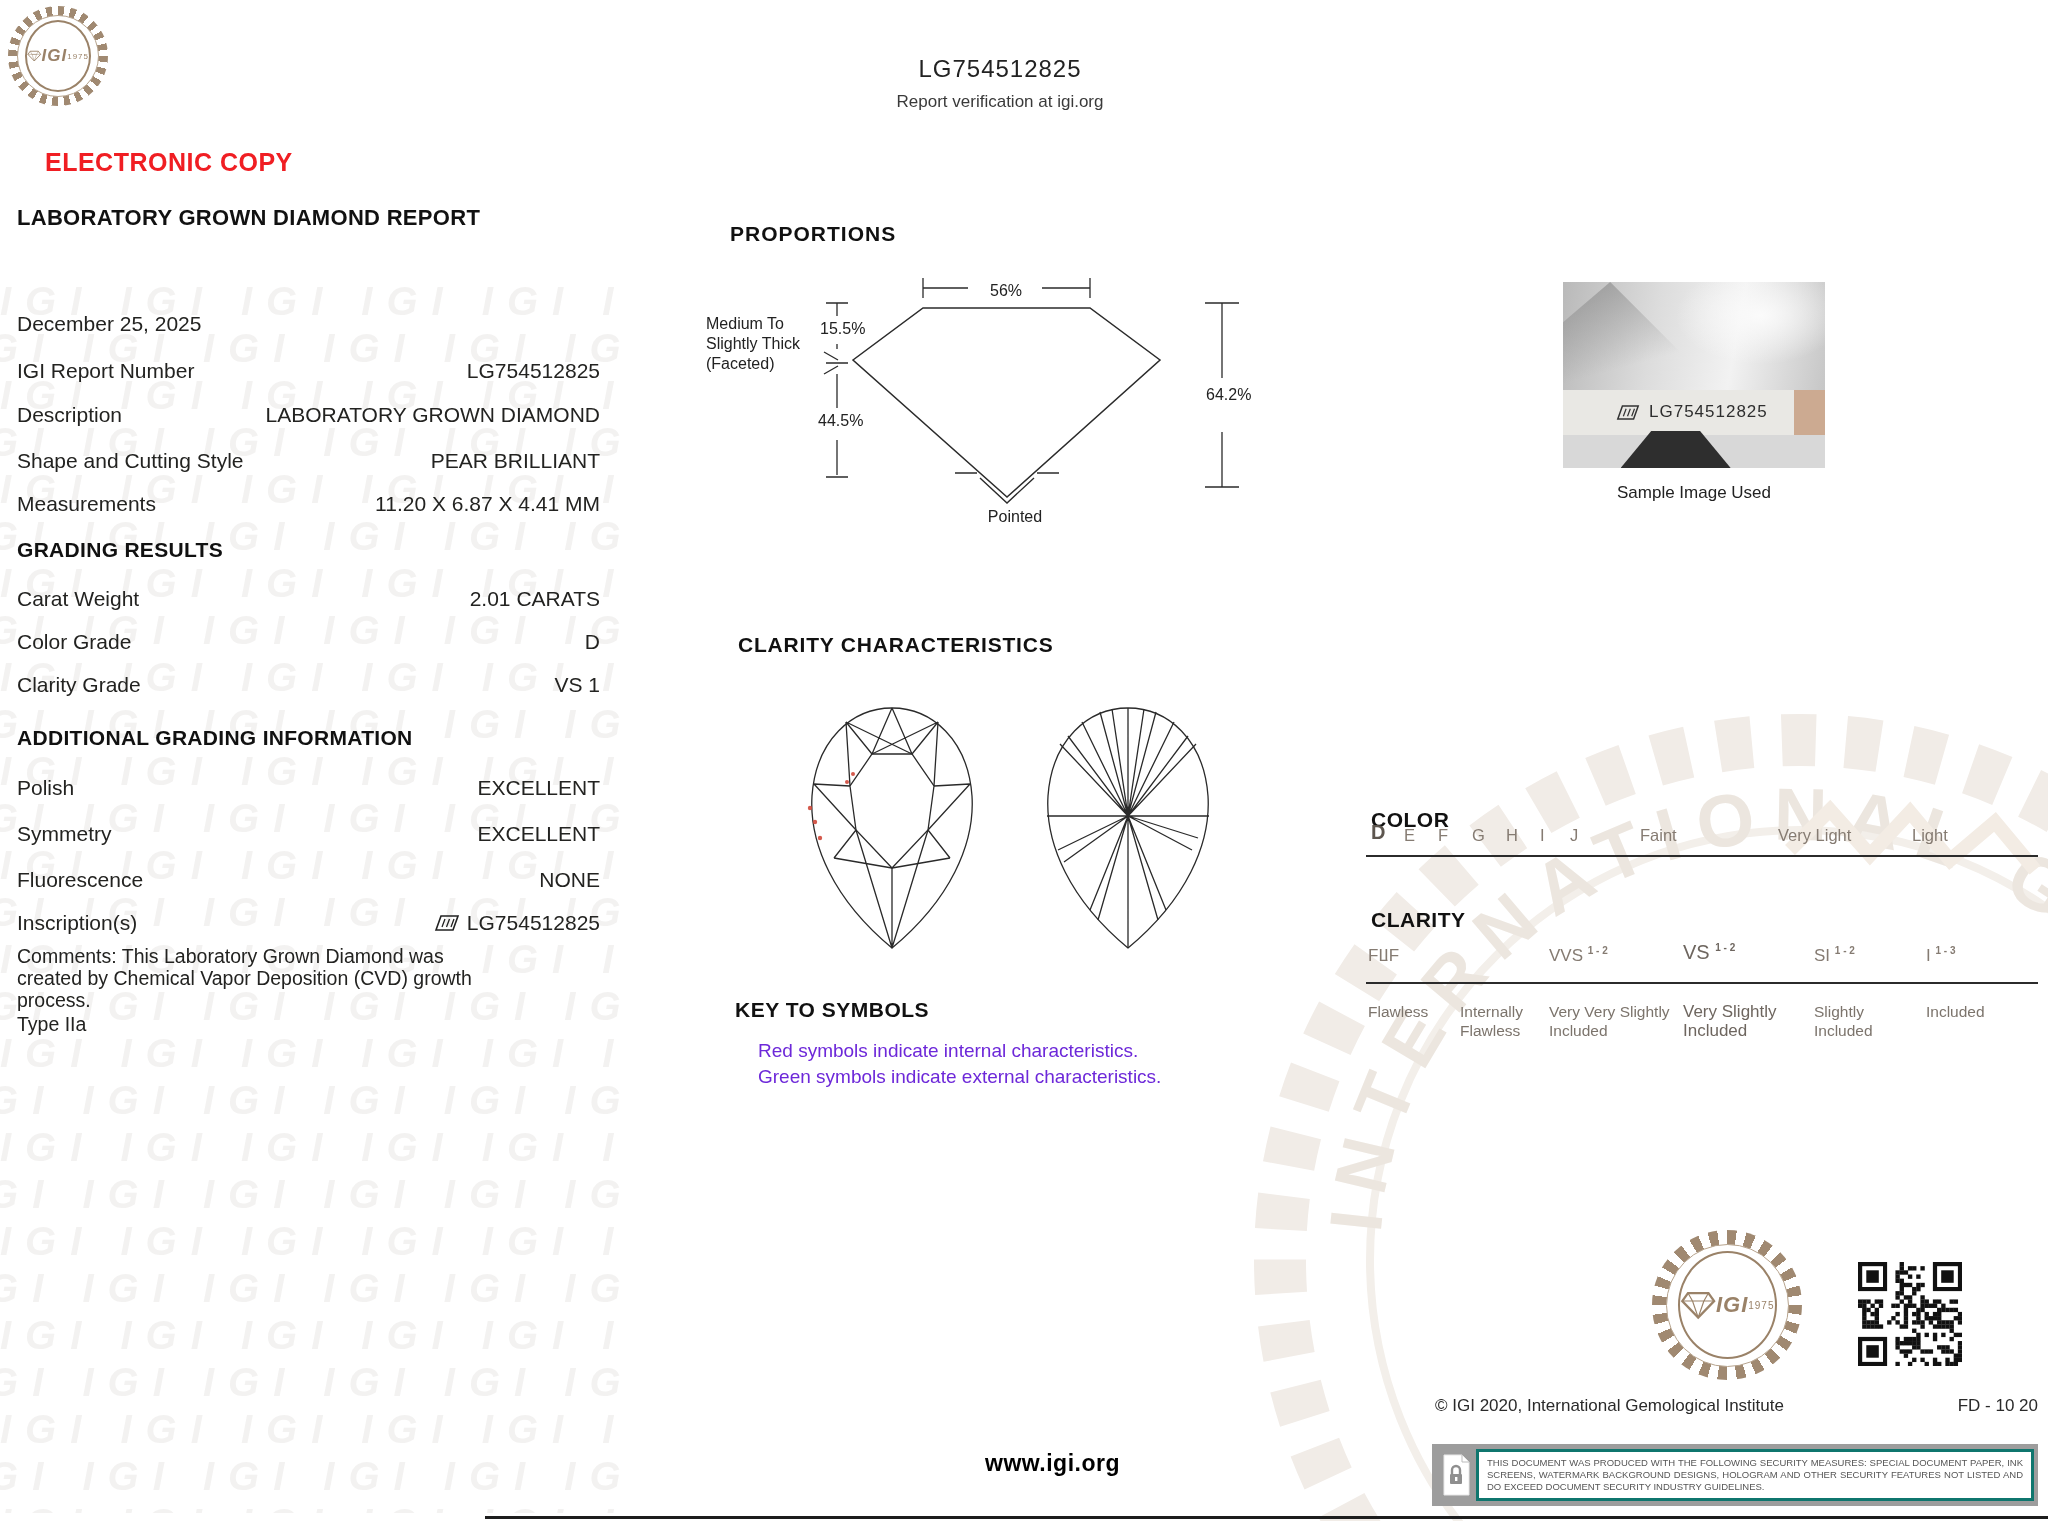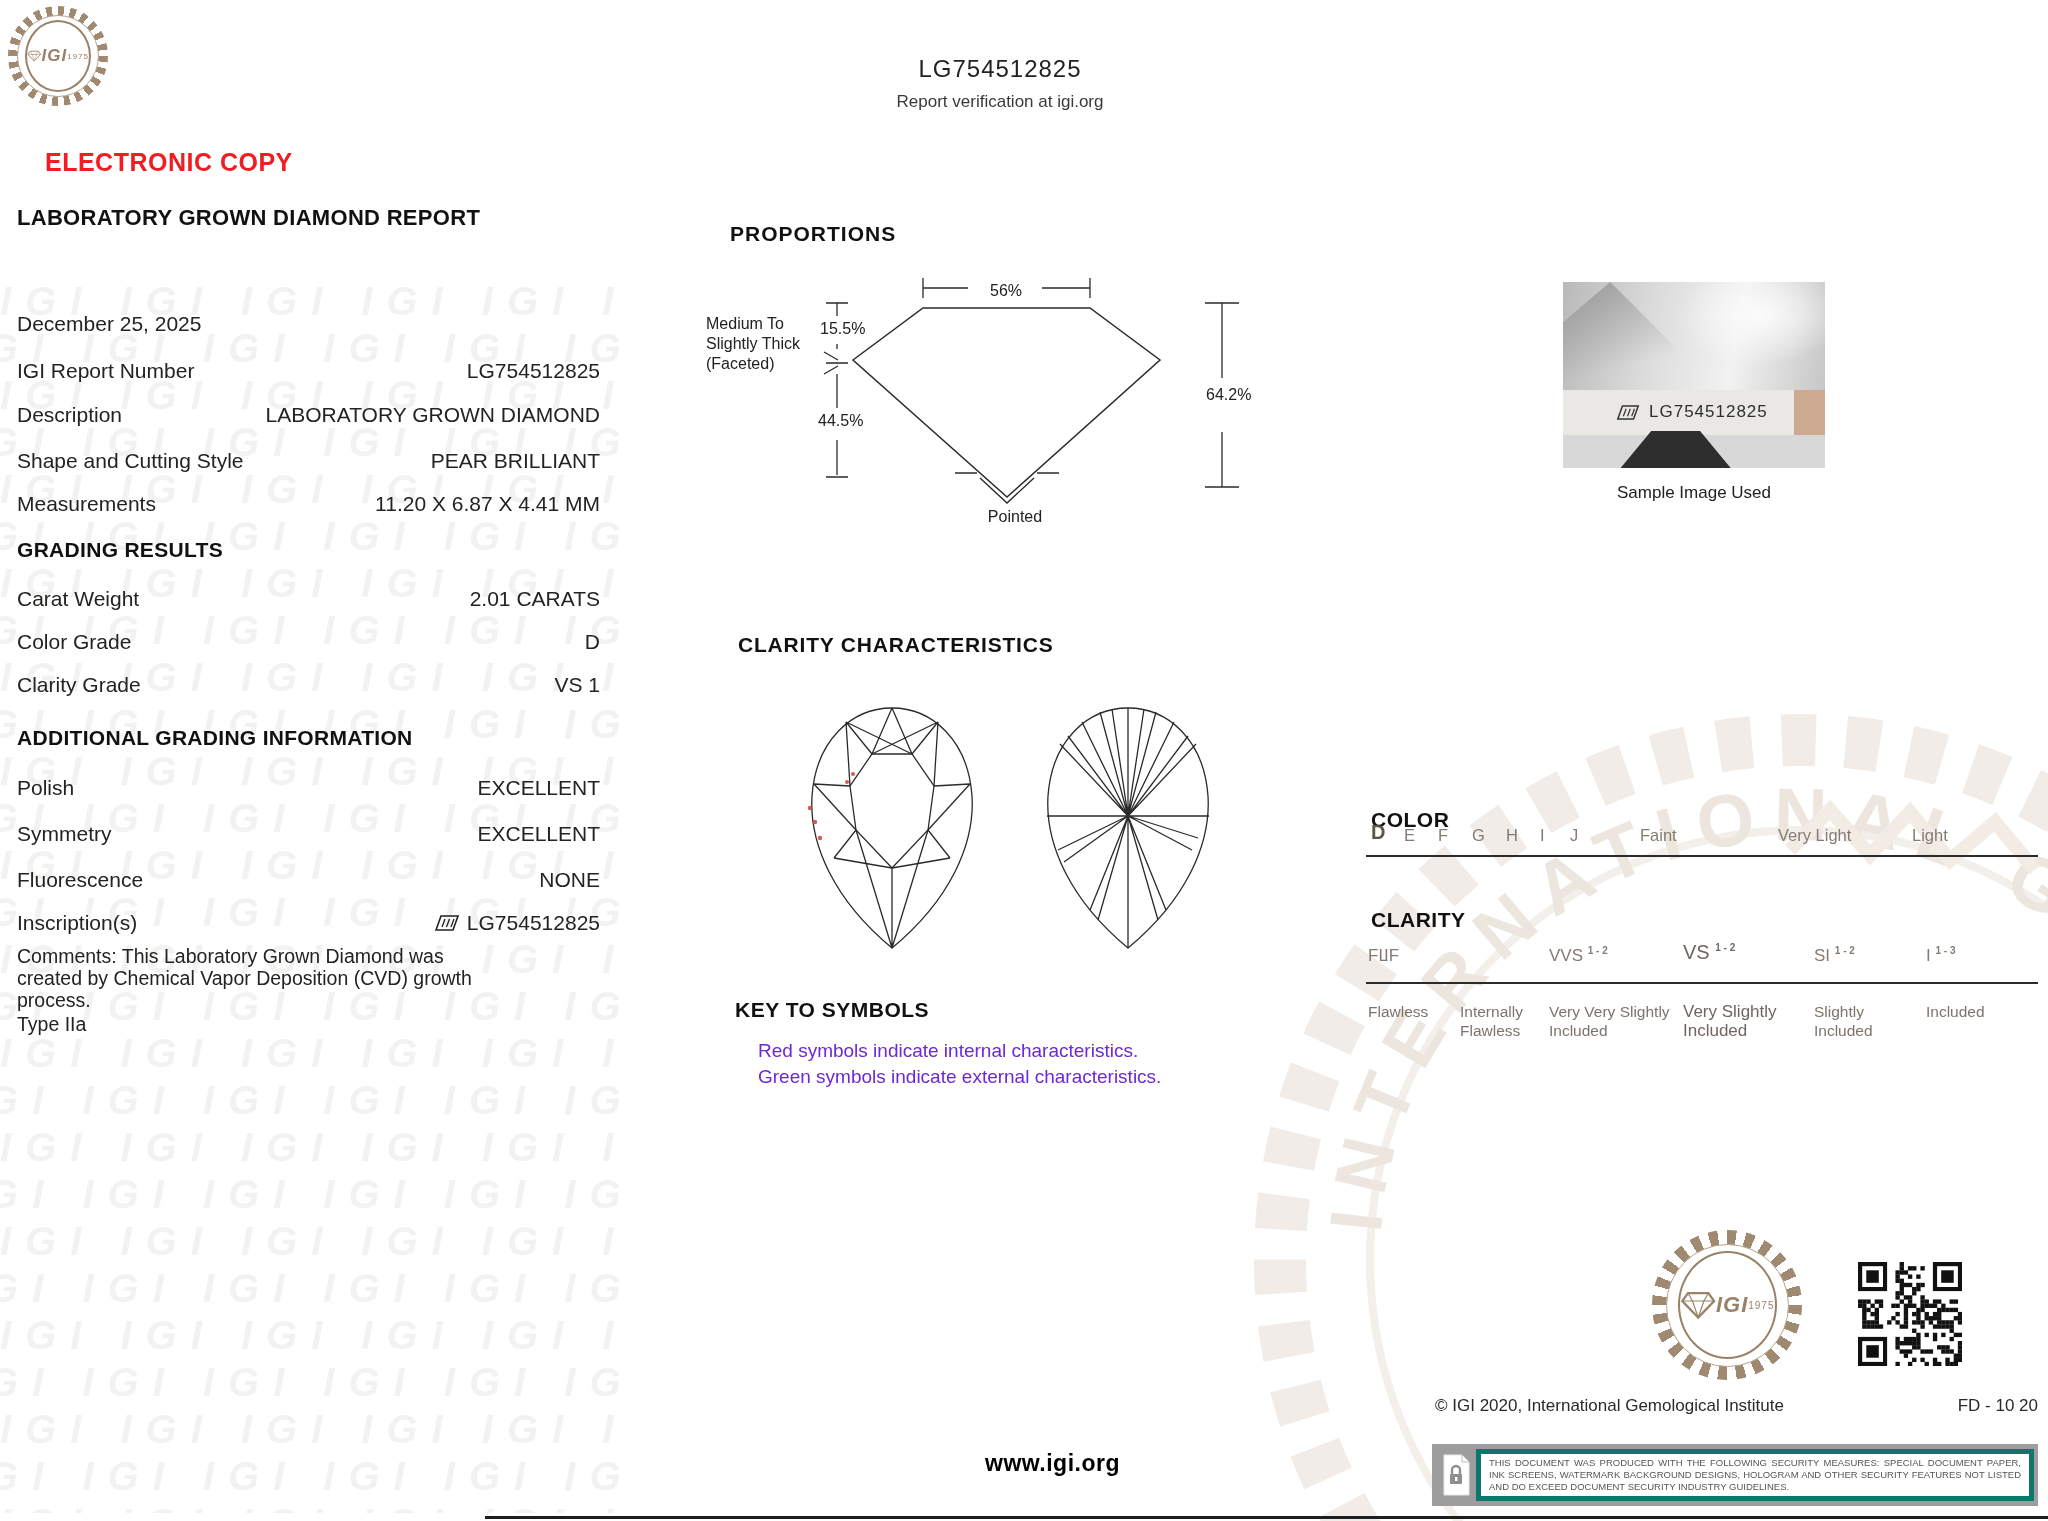--- a/index.html
+++ b/index.html
@@ -61,21 +61,21 @@
   .gline{position:absolute;height:2px;background:#2b2b2b;}
   .cl-code{position:absolute;color:#857b72;font-size:17px;}
   .cl-code sup{font-size:10px;letter-spacing:0;font-weight:bold;}
   .cl-name{position:absolute;color:#7c746c;font-size:15.5px;line-height:19px;}
   
   .copyright{left:1435px;top:1396px;font-size:17px;color:#2a2a2a;}
   .formcode{left:1930px;top:1396px;width:108px;text-align:right;font-size:17px;color:#2a2a2a;}
   .website{left:985px;top:1450px;font-size:23px;font-weight:bold;color:#000;letter-spacing:.5px;}
   .sec-box{left:1432px;top:1444px;width:606px;height:62px;background:#9d9d9d;display:flex;align-items:center;box-sizing:border-box;padding:4px;}
   .sec-ico{width:40px;display:flex;align-items:center;justify-content:center;}
-  .sec-inner{flex:1;height:52px;background:#fff;border:5px solid #0f766e;box-sizing:border-box;
+  .sec-inner{flex:1;height:52px;background:#fff;border:3px solid #0f766e;box-sizing:border-box;
              display:flex;align-items:center;padding:3px 8px;}
   .sec-text{font-size:9.5px;line-height:12px;color:#565656;text-align:justify;}
   .bottom-line{left:485px;top:1516px;width:1563px;height:3px;background:#1d1d1d;}
   .wmseal{pointer-events:none;}
 </style>
 </head>
 <body>
 
 <div id="page">
 

